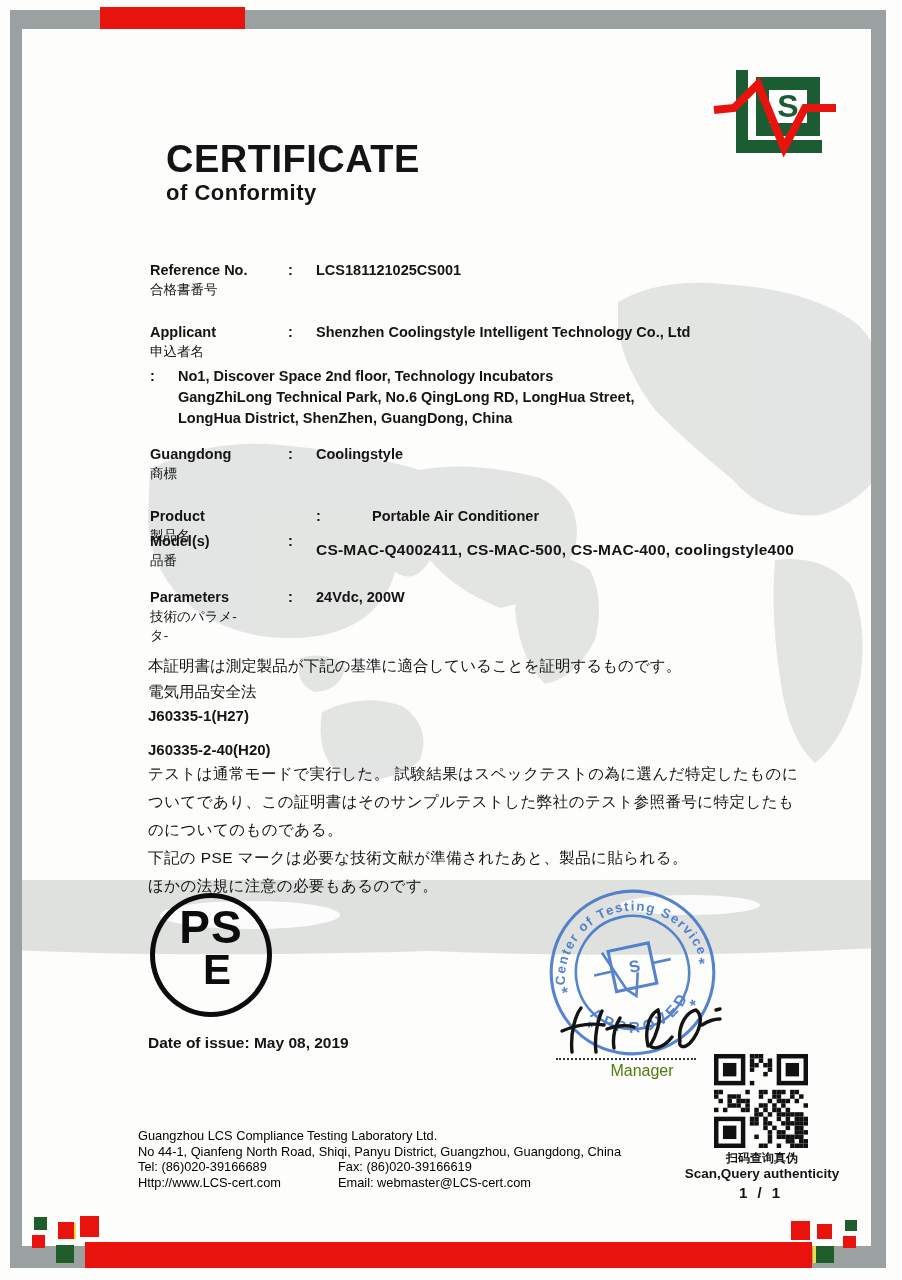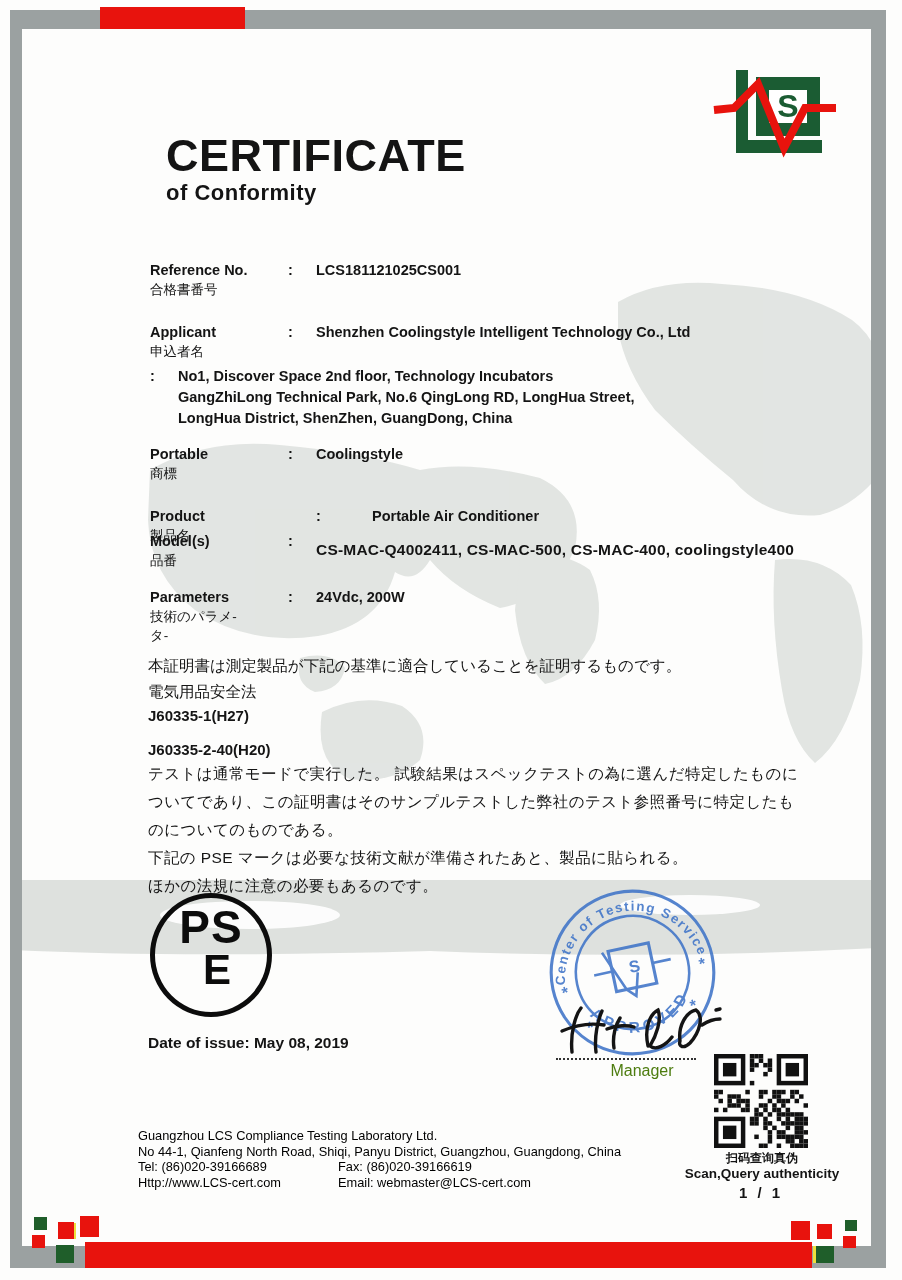--- a/index.html
+++ b/index.html
@@ -85,21 +85,21 @@
 
   <svg class="abs" style="left:710px;top:64px;" width="132" height="98" viewBox="0 0 132 98">
     <rect x="26" y="6" width="12" height="82" fill="#1b5c33"></rect>
     <rect x="26" y="76" width="86" height="13" fill="#1b5c33"></rect>
     <rect x="46" y="13" width="64" height="59" fill="#1b5c33"></rect>
     <rect x="59" y="26" width="38" height="33" fill="#ffffff"></rect>
     <text x="78" y="53" font-size="32" font-weight="bold" fill="#1b5c33" text-anchor="middle">S</text>
     <polyline points="4,46 24,44 48,20 74,84 95,44 126,44" fill="none" stroke="#e8130d" stroke-width="8" stroke-linejoin="miter"></polyline>
   </svg>
 
-  <div class="title" style="left:166px;top:130px;font-size:45px;">CERTIFICATE</div>
+  <div class="title" style="left:166px;top:138px;font-size:38px;">CERTIFICATE</div>
   <div class="title" style="left:166px;top:180px;font-size:22px;">of Conformity</div>
 
   <div class="row" style="top:260px;">
     <div class="lab">
         <div class="en">Reference No.</div>
         <div class="ja">合格書番号</div>
       </div>
     <div class="col">:</div>
     <div class="val">LCS181121025CS001</div>
   </div>
@@ -112,21 +112,21 @@
     <div class="val">Shenzhen Coolingstyle Intelligent Technology Co., Ltd</div>
   </div>
   <div class="row" style="top:366px;">
     <div class="col">:</div>
     <div class="val">No1, Discover Space 2nd floor, Technology Incubators
 GangZhiLong Technical Park, No.6 QingLong RD, LongHua Street,
 LongHua District, ShenZhen, GuangDong, China</div>
   </div>
   <div class="row" style="top:444px;">
     <div class="lab">
-        <div class="en">Portable</div>
+        <div class="en">Guangdong</div>
         <div class="ja">商標</div>
       </div>
     <div class="col">:</div>
     <div class="val">Coolingstyle</div>
   </div>
   <div class="row" style="top:506px;gap:28px;">
     <div class="lab">
         <div class="en">Product</div>
         <div class="ja">製品名</div>
       </div>

